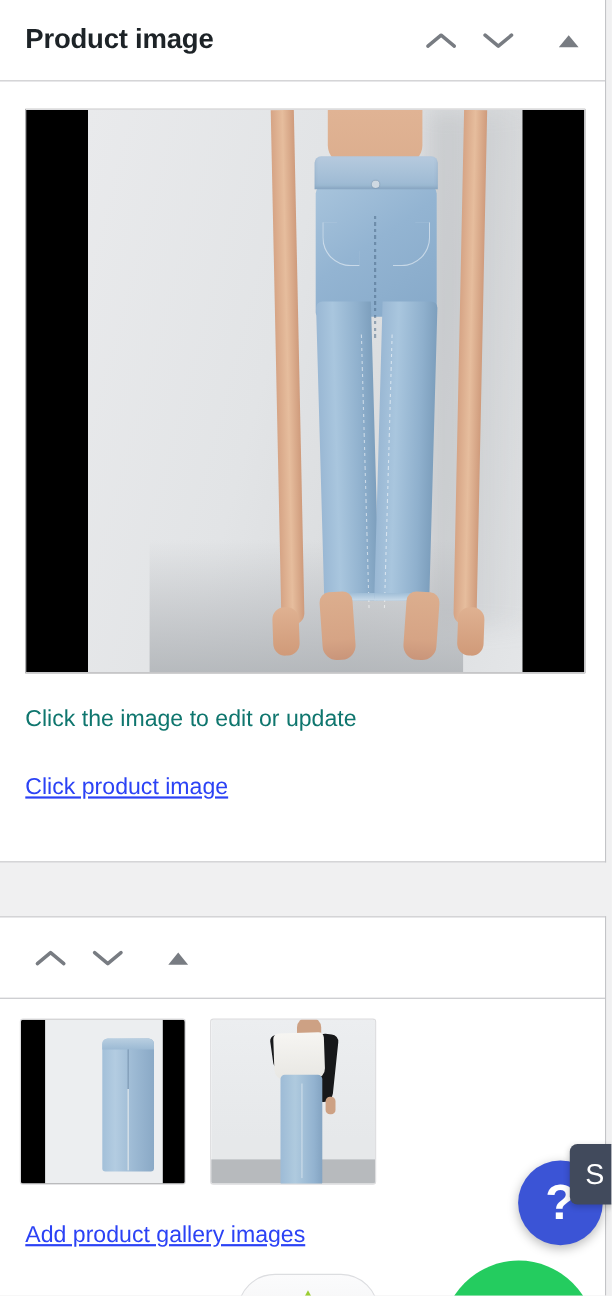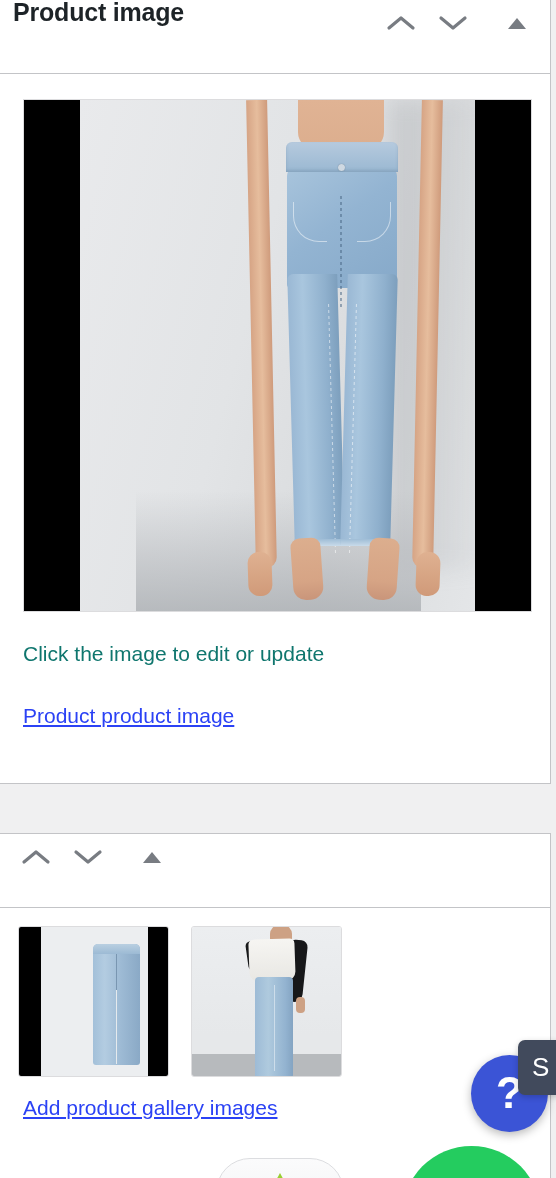--- a/index.html
+++ b/index.html
@@ -31,23 +31,23 @@
     border-left: none;
   }
 
   #panel-product-image { top: -1px; height: 785px; }
   #panel-product-gallery { top: 833px; height: 345px; border-bottom: none; }
 
   .panel-header {
     position: relative;
     height: 74px;
     display: flex;
-    align-items: flex-start;
+    align-items: center;
     border-bottom: 1px solid #c3c4c7;
-    padding: 0 10px 0 13px;
+    padding: 0 10px 0 23px;
   }
 
   .panel-title {
     font-size: 25px;
     font-weight: bold;
     color: #1d2327;
     letter-spacing: -0.2px;
     line-height: 1;
     flex: 1;
   }
@@ -263,21 +263,21 @@
   .t2-hand { position:absolute; left:104px; top:70px; width:9px; height:16px; background:#cda184; border-radius:4px; }
   .t2-jeans {
     position:absolute; left:63px; top:50px; width:38px; height:100px;
     background:linear-gradient(to right,#9dbbd6 0%,#afcade 35%,#93b3d0 80%,#84a4c2 100%);
     border-radius:4px 4px 2px 2px;
   }
   .t2-seam { position:absolute; left:19px; top:8px; width:1px; height:86px; background:rgba(255,255,255,.45); }
 
   .gallery-add-link {
     position: absolute;
-    left: 23px; top: 188px;
+    left: 23px; top: 203px;
     font-size: 21px;
     color: #2b42f5;
     text-decoration: underline;
     cursor: pointer;
   }
 
   
   .help-fab {
     position: absolute;
     left: 471px; top: 1055px;
@@ -416,21 +416,21 @@
           <div class="foot foot-l"></div>
           <div class="foot foot-r"></div>
         </div>
 
         <div class="photo-bar-left"></div>
         <div class="photo-bar-right"></div>
       </div>
 
       <p class="image-hint">Click the image to edit or update</p>
 
-      <a class="image-remove-link">Product product image</a>
+      <a class="image-remove-link">Click product image</a>
     </div>
   </section>
 
   <section class="panel" id="panel-product-gallery">
 
     <div class="panel-header">
 
       <div class="header-actions">
         <button class="hbtn" id="order-handle-up">
           <span>

